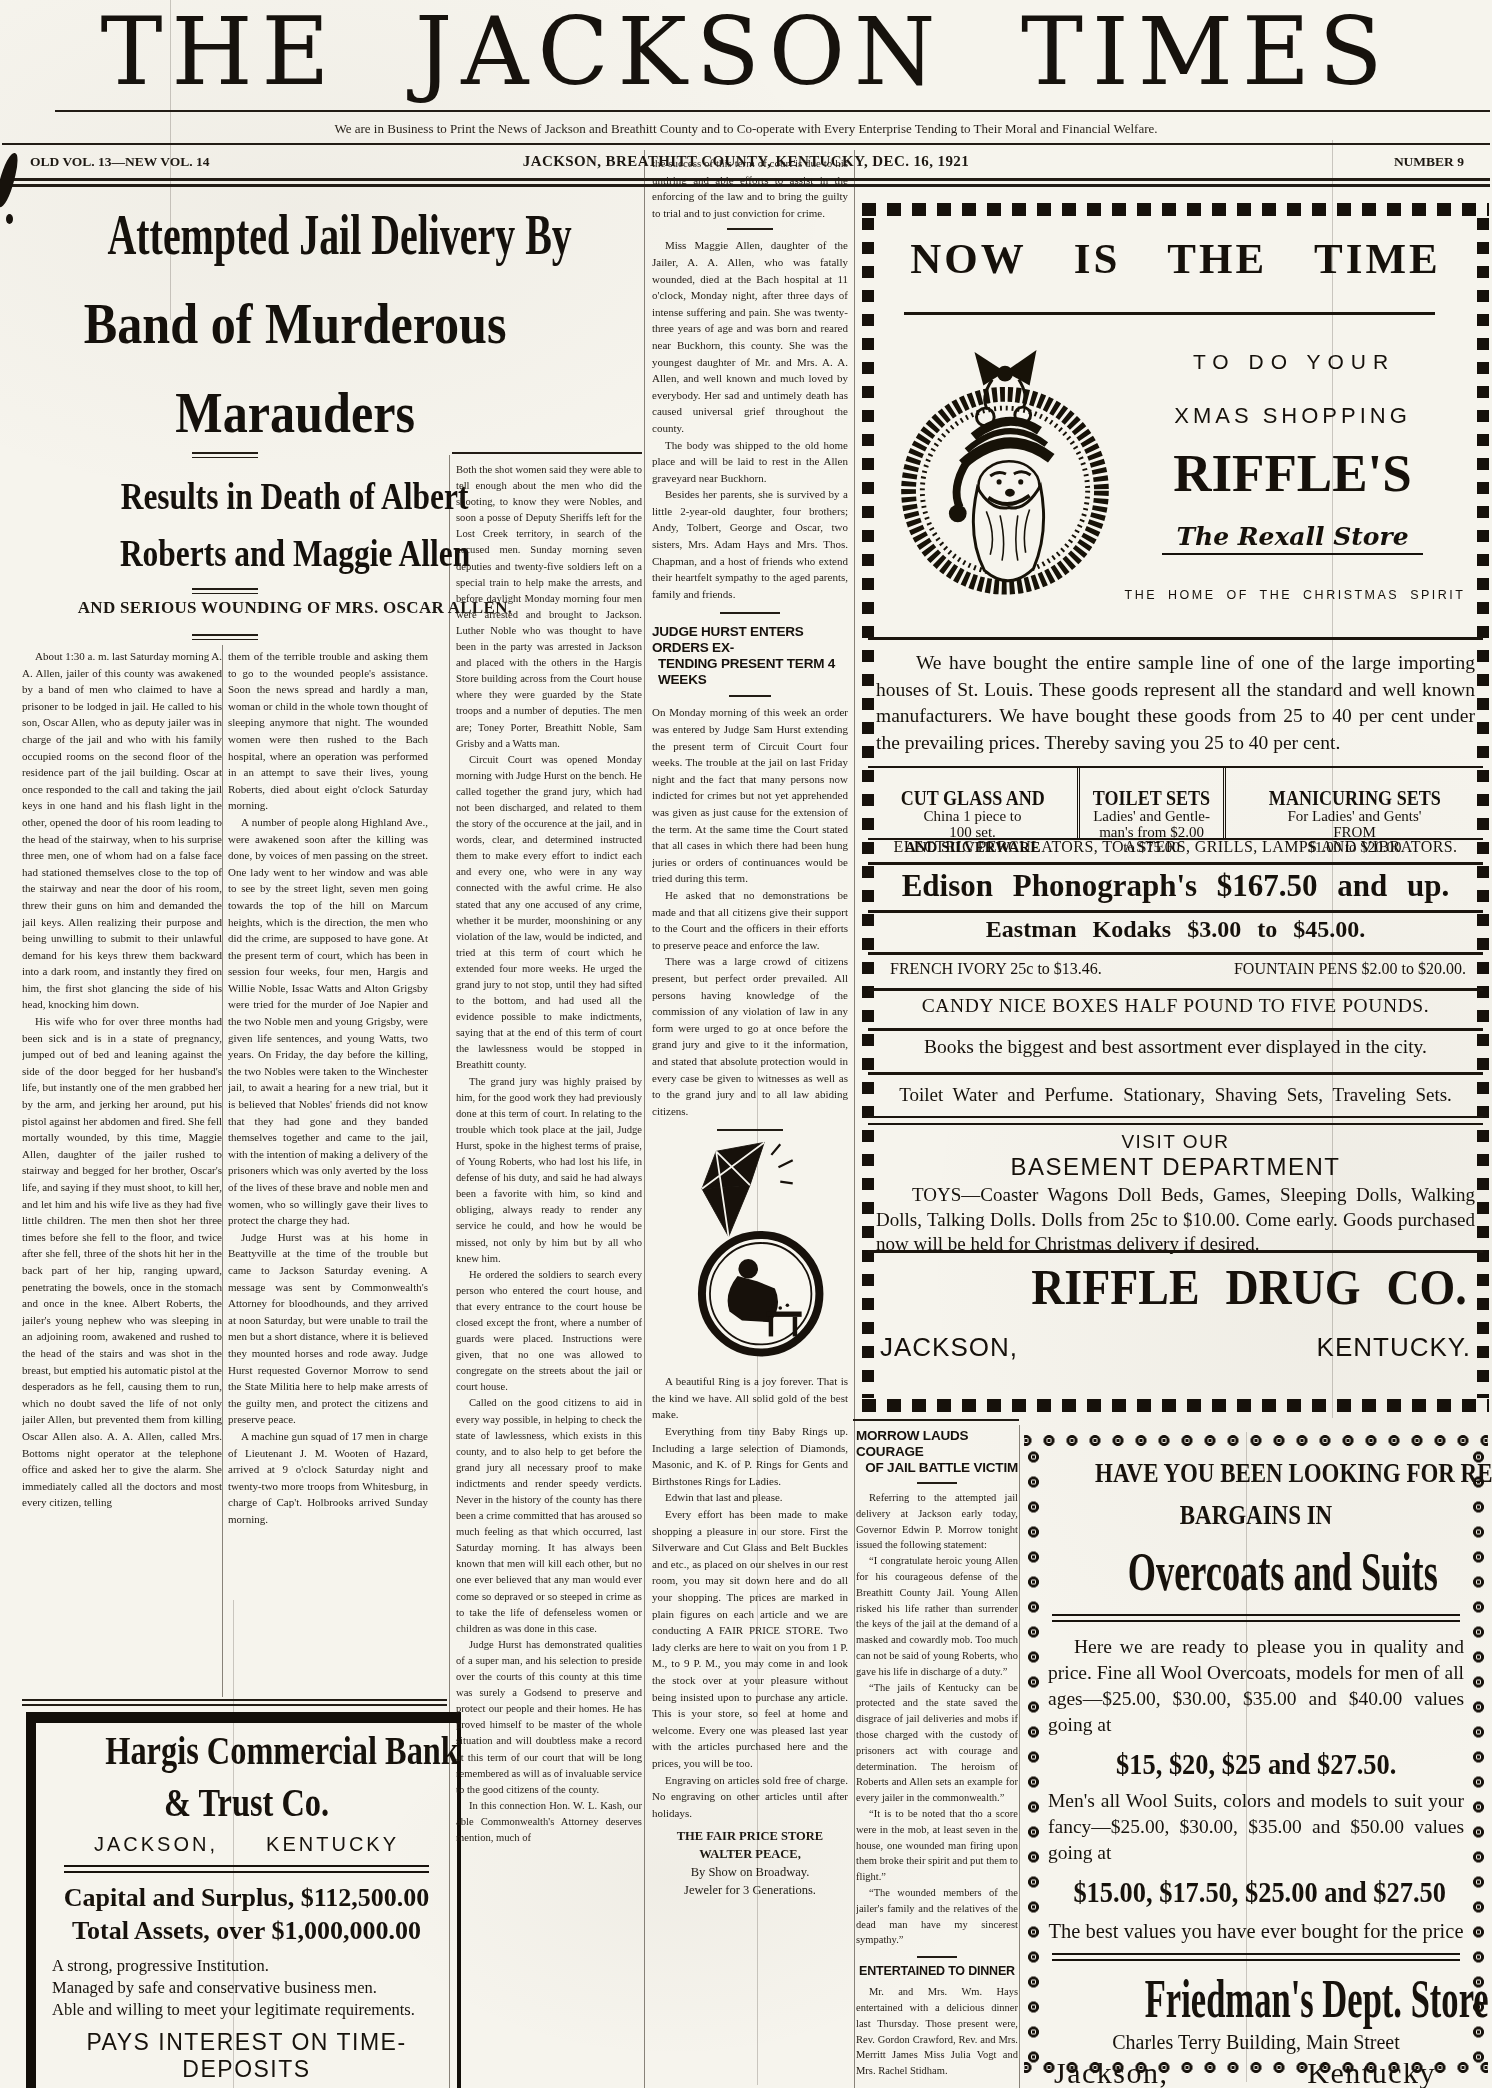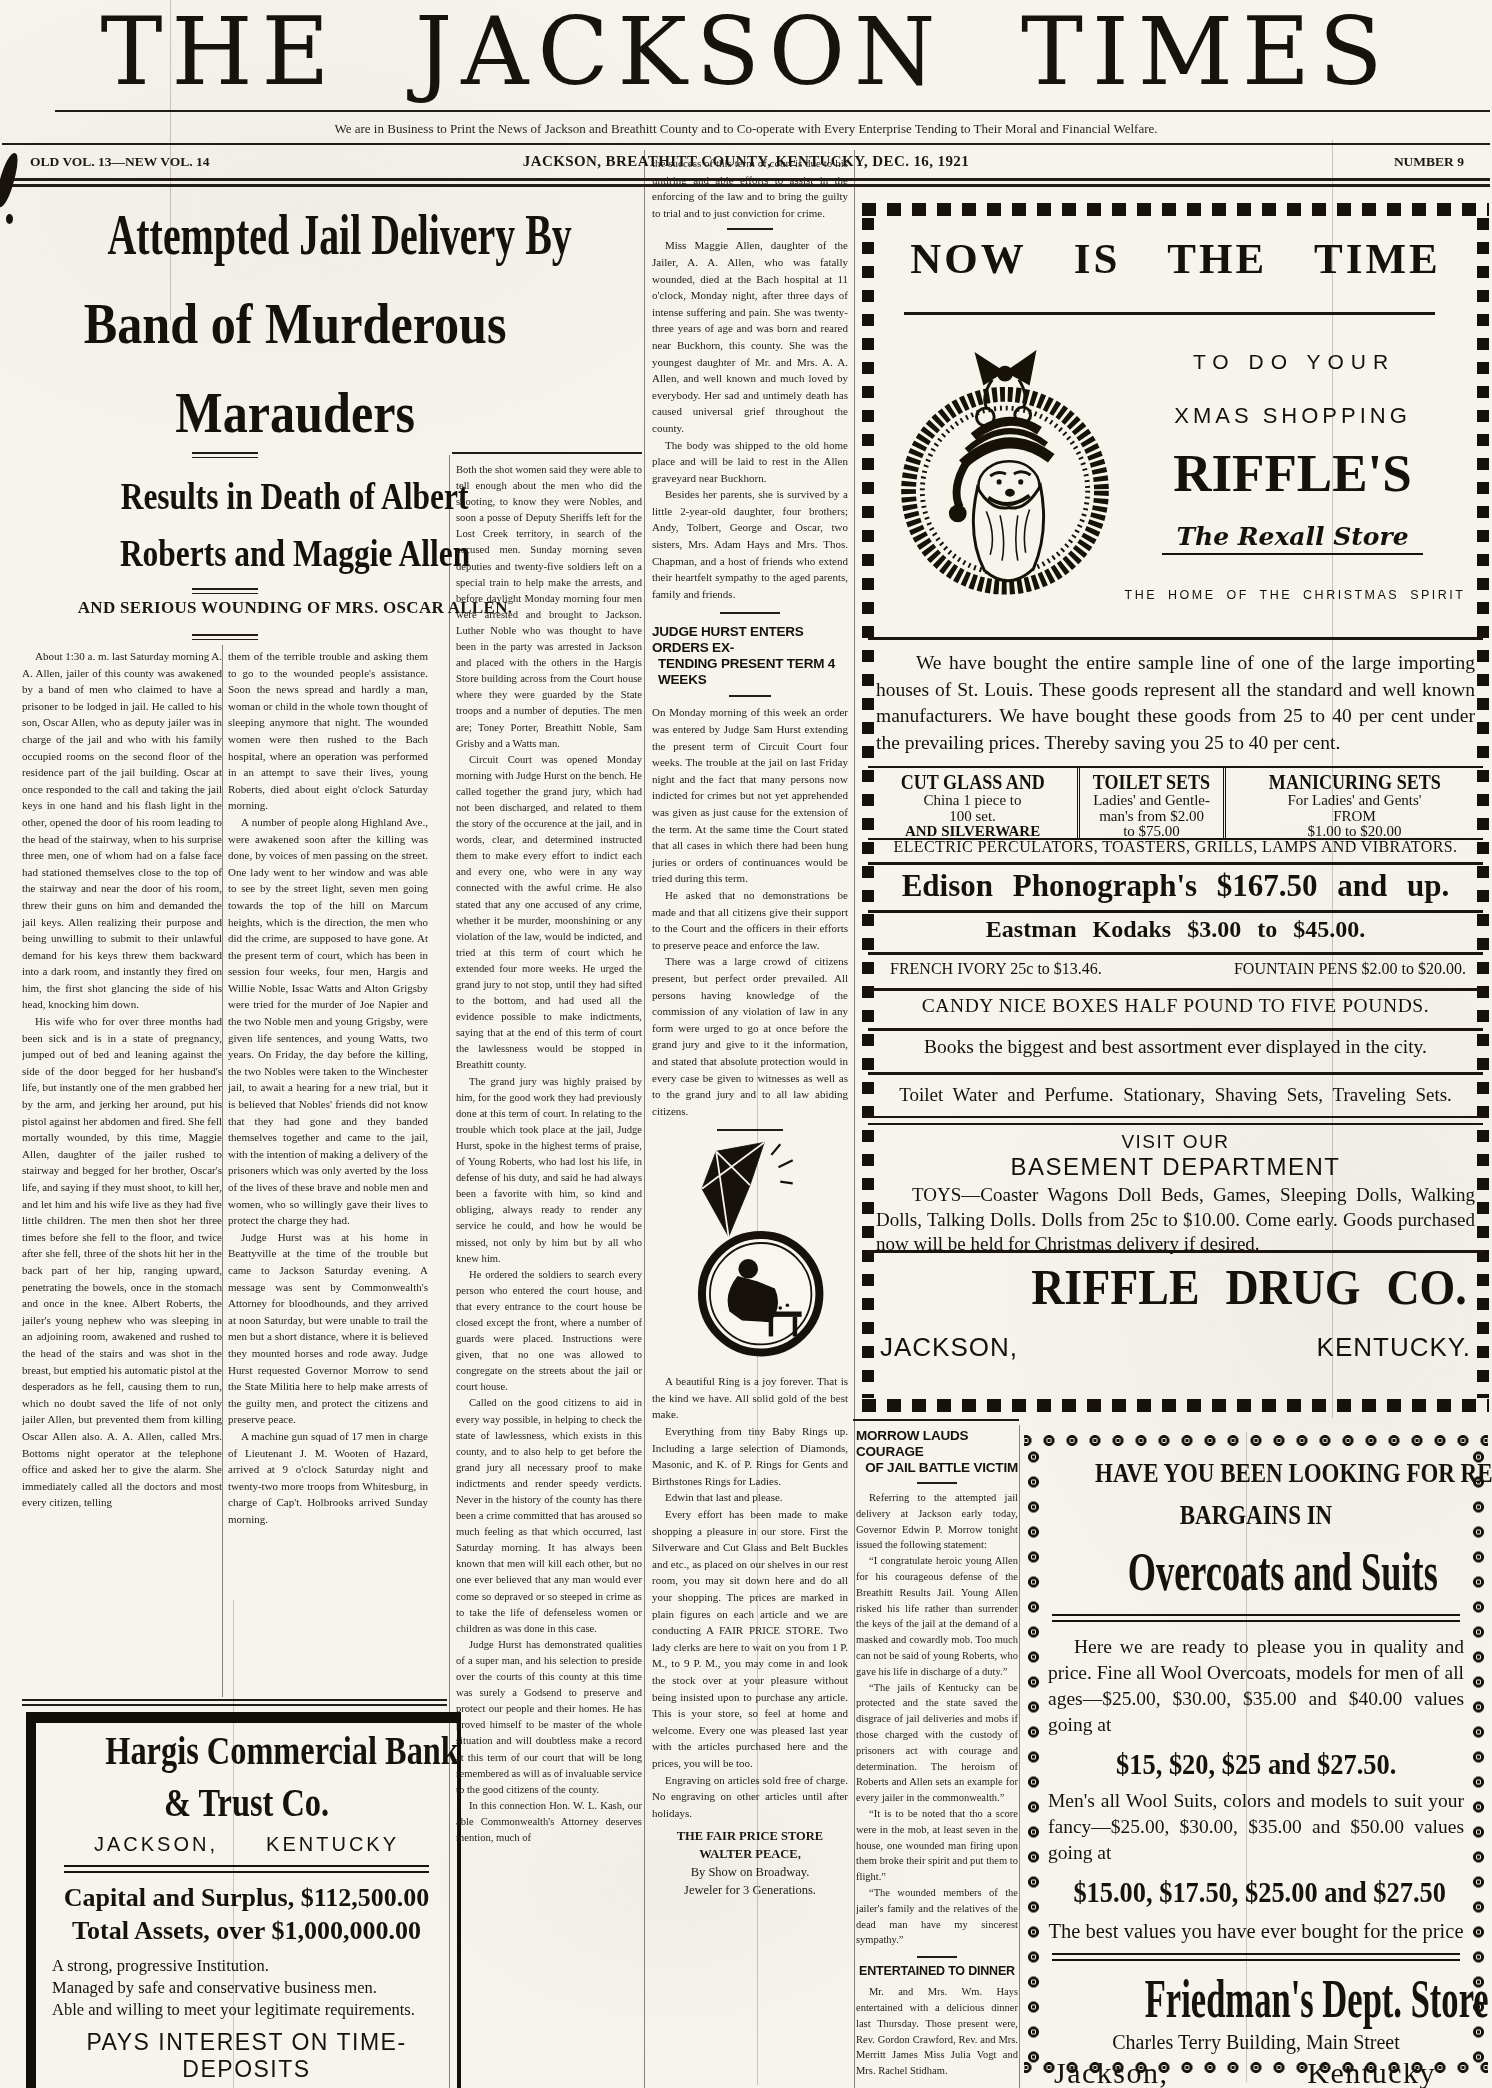--- a/index.html
+++ b/index.html
@@ -64,21 +64,21 @@
   .riffle .brand{position:absolute;top:243px;left:250px;width:365px;text-align:center;font-size:53px;font-weight:bold;}
   .riffle .rexall{position:absolute;top:322px;left:250px;width:365px;text-align:center;font-family:"DejaVu Serif",serif;
     font-style:italic;font-weight:bold;font-size:25px;}
   .riffle .rexall span{border-bottom:2px solid #16110b;padding:0 14px 2px 14px;}
   .riffle .home{position:absolute;top:388px;left:255px;width:360px;text-align:center;font-family:"Liberation Sans",sans-serif;
     font-size:12.5px;letter-spacing:2.5px;word-spacing:5px;}
   .riffle .intro{position:absolute;top:450px;left:16px;right:16px;font-size:19.5px;line-height:26.5px;text-align:justify;}
   .riffle .intro p{margin:0;text-indent:40px;}
   .products{position:absolute;top:566px;left:8px;right:8px;height:70px;border-top:2.5px solid #1b150e;border-bottom:2.5px solid #1b150e;
     display:flex;text-align:center;}
-  .pcell{padding-top:2px;}
+  .pcell{padding-top:18px;}
   .pcell + .pcell{border-left:3px double #1b150e;}
   .pcell .pt{font-size:22px;font-weight:bold;line-height:23px;}
   .pcell .pl{font-size:15px;line-height:15.5px;}
   .riffle .electric{position:absolute;top:638px;left:0;width:100%;text-align:center;font-size:16px;letter-spacing:.4px;}
   .riffle .edison{position:absolute;top:668px;left:0;width:100%;text-align:center;font-size:31px;font-weight:bold;word-spacing:12px;}
   .riffle .kodak{position:absolute;top:716px;left:0;width:100%;text-align:center;font-size:24px;font-weight:bold;word-spacing:10px;}
   .riffle .fi-row{position:absolute;top:760px;left:30px;right:25px;display:flex;justify-content:space-between;font-size:16px;}
   .riffle .candy{position:absolute;top:795px;left:0;width:100%;text-align:center;font-size:19.5px;letter-spacing:.6px;}
   .riffle .books{position:absolute;top:836px;left:0;width:100%;text-align:center;font-size:19.5px;}
   .riffle .toilet{position:absolute;top:884px;left:0;width:100%;text-align:center;font-size:19px;word-spacing:5px;}
@@ -370,21 +370,21 @@
   </div>
 
   <div class="abs morrow">
     <div class="colhead">
       <div>MORROW LAUDS COURAGE</div>
       <div style="text-align:right;">OF JAIL BATTLE VICTIM</div>
     </div>
     <div class="rule flowdiv" style="position:static;width:40px;height:2px;margin:6px auto;"></div>
     <div class="body" style="font-size:10.5px;line-height:15.8px;">
       <p>Referring to the attempted jail delivery at Jackson early today, Governor Edwin P. Morrow tonight issued the following statement:</p>
-      <p>“I congratulate heroic young Allen for his courageous defense of the Breathitt Results Jail.  Young Allen risked his life rather than surrender the keys of the jail at the demand of a masked and cowardly mob.  Too much can not be said of young Roberts, who gave his life in discharge of a duty.”</p>
+      <p>“I congratulate heroic young Allen for his courageous defense of the Breathitt County Jail.  Young Allen risked his life rather than surrender the keys of the jail at the demand of a masked and cowardly mob.  Too much can not be said of young Roberts, who gave his life in discharge of a duty.”</p>
       <p>“The jails of Kentucky can be protected and the state saved the disgrace of jail deliveries and mobs if those charged with the custody of prisoners act with courage and determination.  The heroism of Roberts and Allen sets an example for every jailer in the commonwealth.”</p>
       <p>“It is to be noted that tho a score were in the mob, at least seven in the house, one wounded man firing upon them broke their spirit and put them to flight.”</p>
       <p>“The wounded members of the jailer's family and the relatives of the dead man have my sincerest sympathy.”</p>
     </div>
     <div class="rule flowdiv" style="position:static;width:40px;height:2px;margin:8px auto 5px auto;"></div>
     <div class="colhead c" style="font-size:12.5px;">ENTERTAINED TO DINNER</div>
     <div class="body" style="font-size:10.5px;line-height:15.8px;margin-top:5px;">
       <p>Mr. and Mrs. Wm. Hays entertained with a delicious dinner last Thursday.  Those present were, Rev. Gordon Crawford, Rev. and Mrs. Merritt James Miss Julia Vogt and Mrs. Rachel Stidham.</p>
     </div>
   </div>

